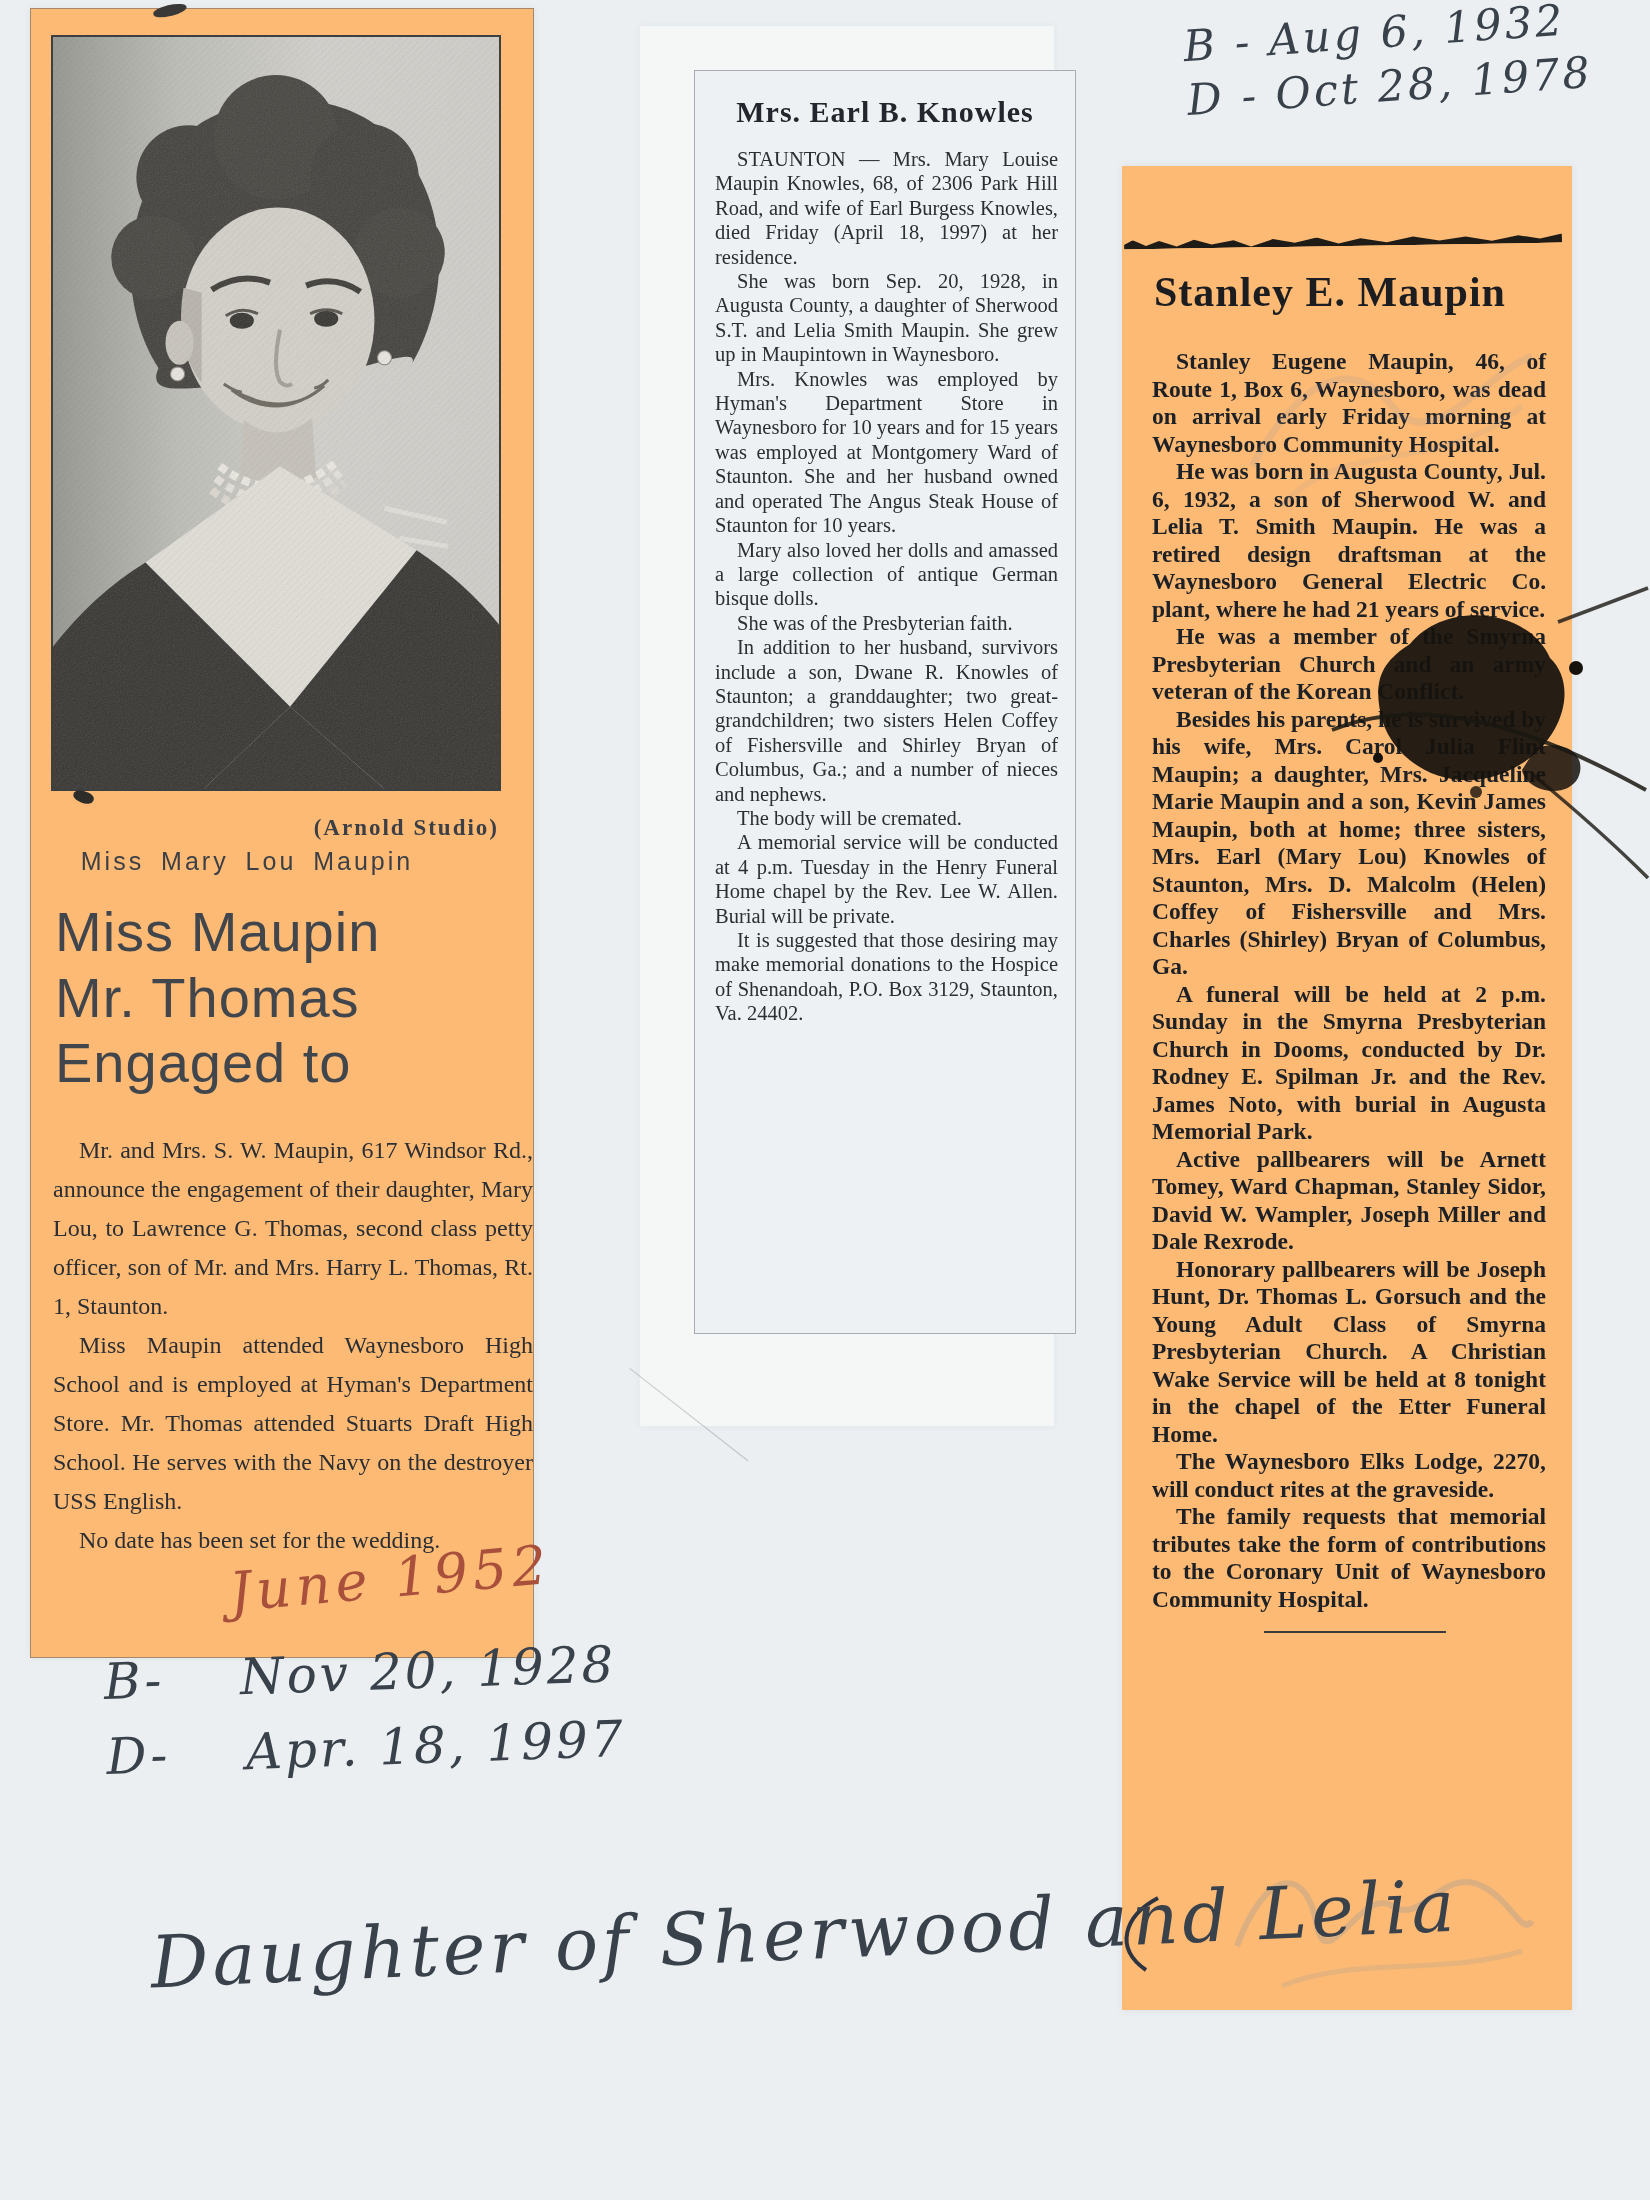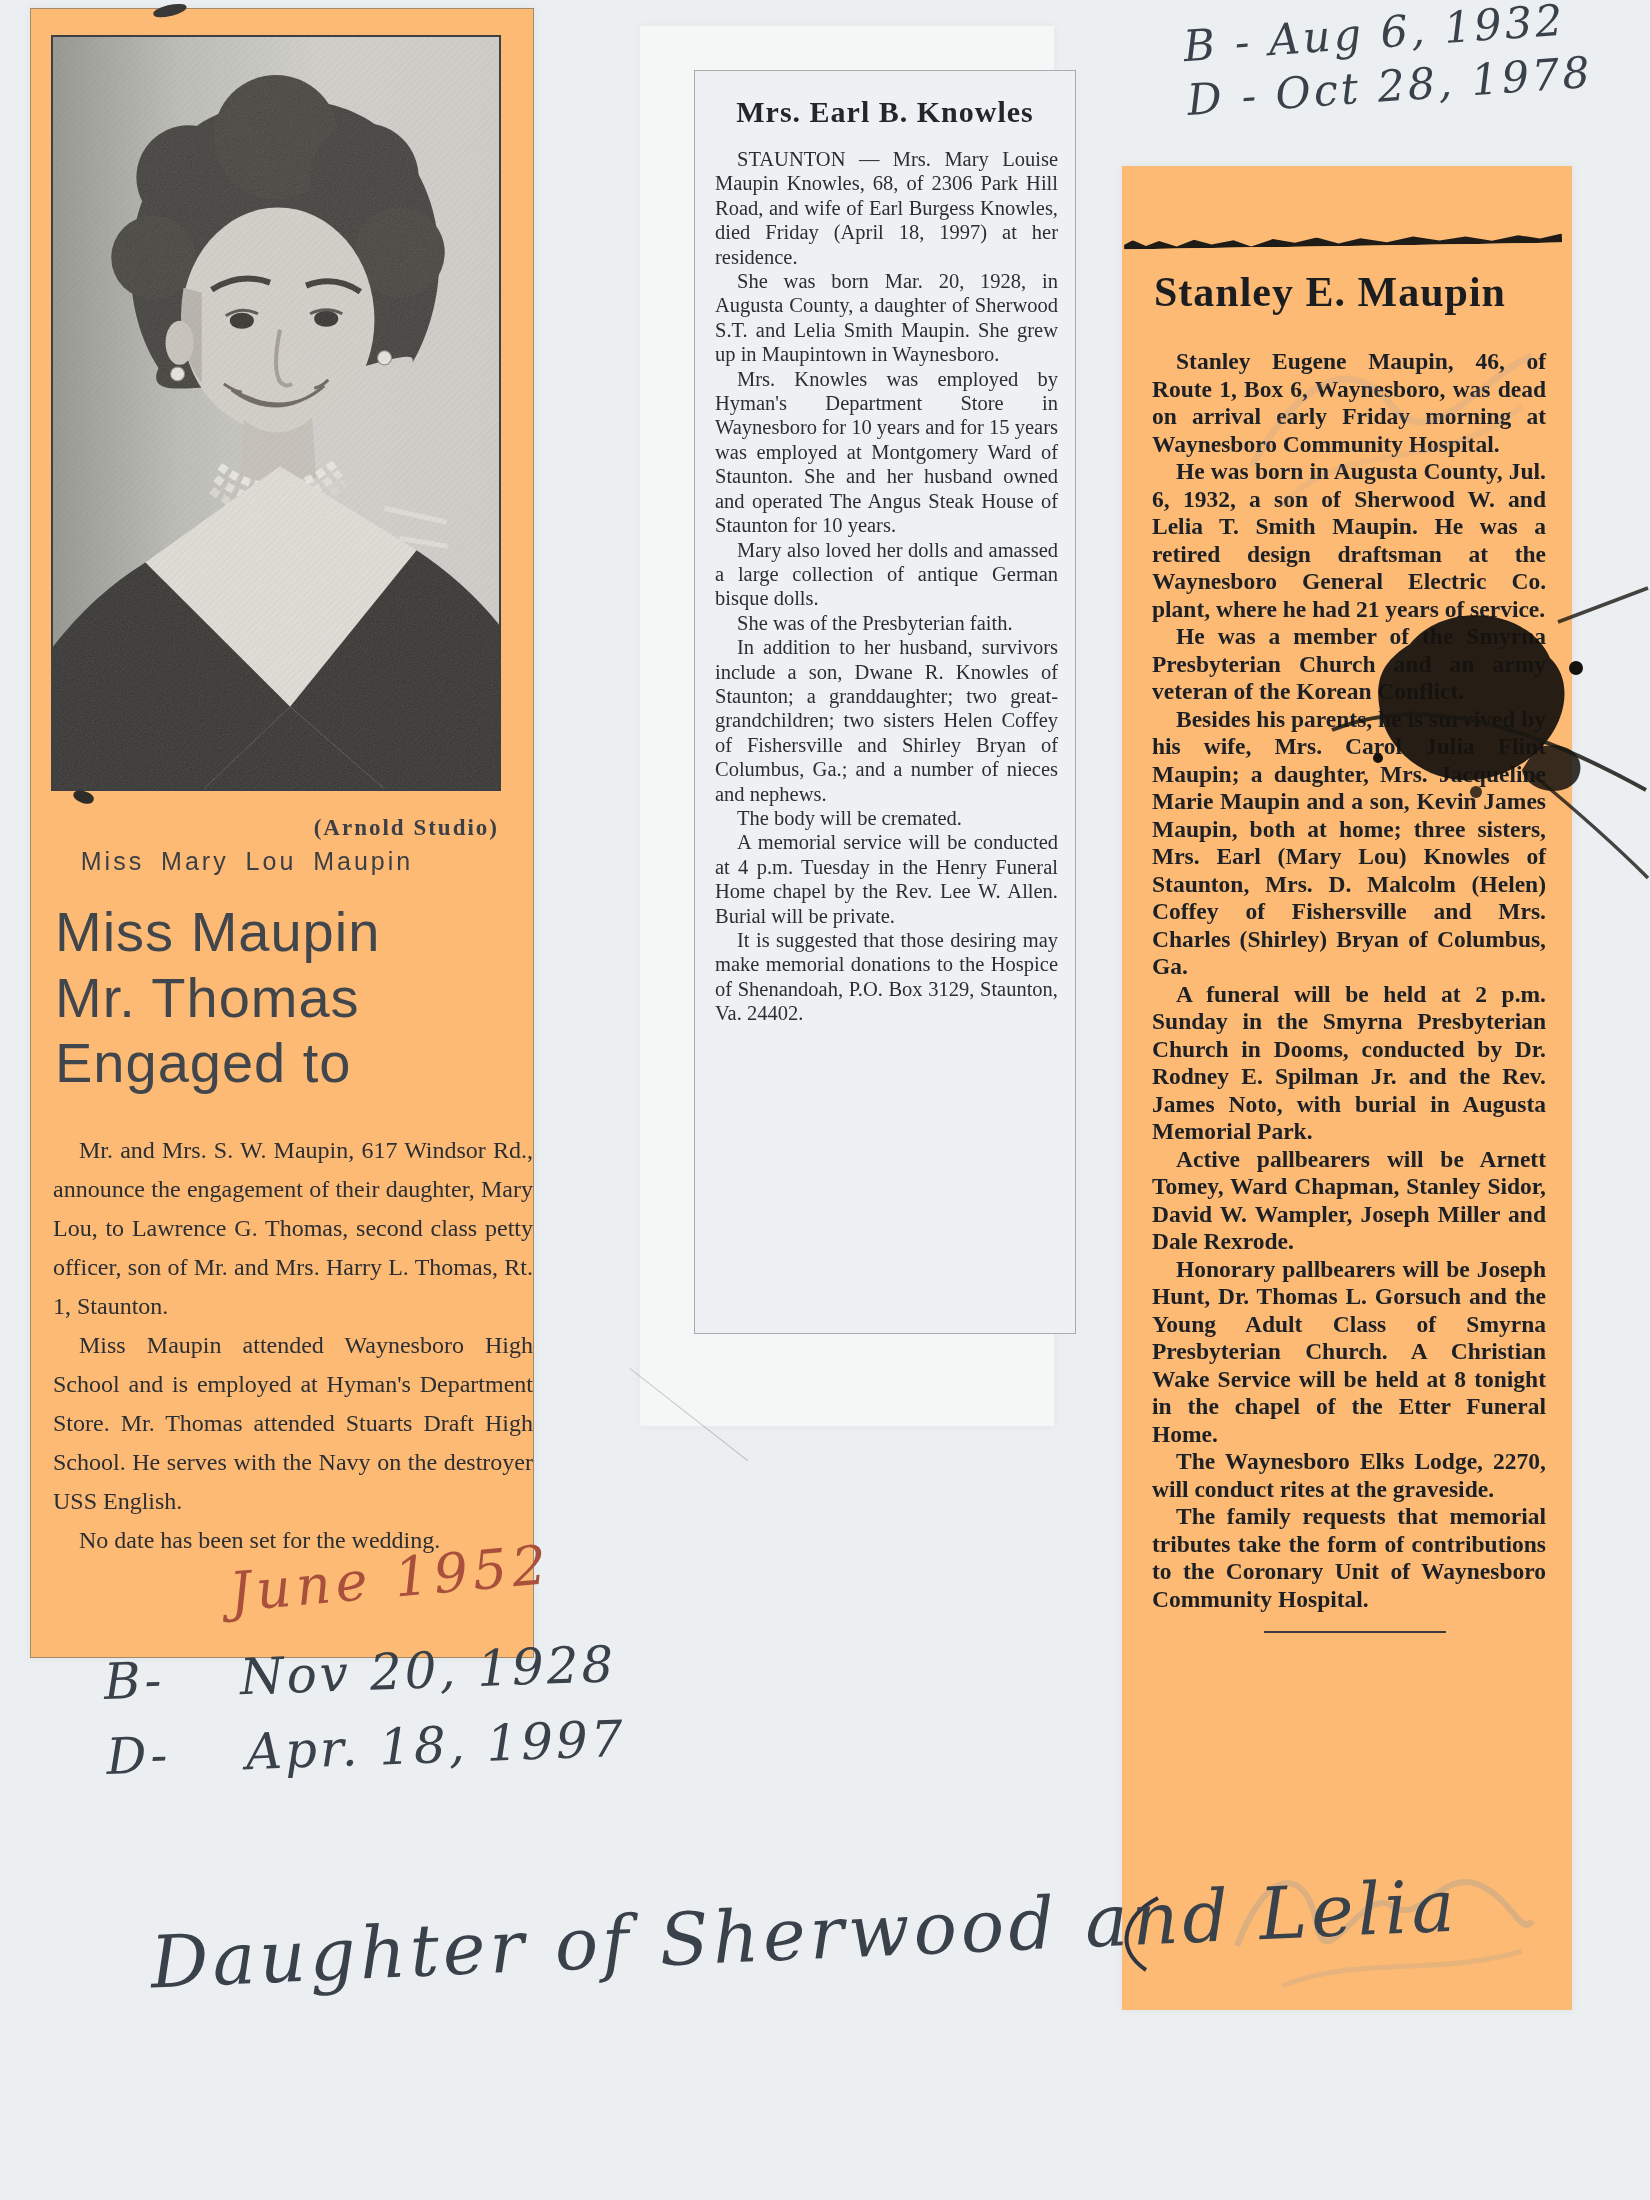--- a/index.html
+++ b/index.html
@@ -195,21 +195,21 @@
       </div>
     <div class="red-note">June 1952</div>
   </section>
 
   <section class="backing">
     <div class="crease"></div>
     <article class="clip-mid">
       <h2>Mrs. Earl B. Knowles</h2>
       <div class="mid-body">
           <p>STAUNTON — Mrs. Mary Louise Maupin Knowles, 68, of 2306 Park Hill Road, and wife of Earl Burgess Knowles, died Friday (April 18, 1997) at her residence.</p>
-          <p>She was born Mar. 20, 1928, in Augusta County, a daughter of Sherwood S.T. and Lelia Smith Maupin. She grew up in Maupintown in Waynesboro.</p>
+          <p>She was born Sep. 20, 1928, in Augusta County, a daughter of Sherwood S.T. and Lelia Smith Maupin. She grew up in Maupintown in Waynesboro.</p>
           <p>Mrs. Knowles was employed by Hyman's Department Store in Waynesboro for 10 years and for 15 years was employed at Montgomery Ward of Staunton. She and her husband owned and operated The Angus Steak House of Staunton for 10 years.</p>
           <p>Mary also loved her dolls and amassed a large collection of antique German bisque dolls.</p>
           <p>She was of the Presbyterian faith.</p>
           <p>In addition to her husband, survivors include a son, Dwane R. Knowles of Staunton; a granddaughter; two great-grandchildren; two sisters Helen Coffey of Fishersville and Shirley Bryan of Columbus, Ga.; and a number of nieces and nephews.</p>
           <p>The body will be cremated.</p>
           <p>A memorial service will be conducted at 4 p.m. Tuesday in the Henry Funeral Home chapel by the Rev. Lee W. Allen. Burial will be private.</p>
           <p>It is suggested that those desiring may make memorial donations to the Hospice of Shenandoah, P.O. Box 3129, Staunton, Va. 24402.</p>
         </div>
     </article>
   </section>

